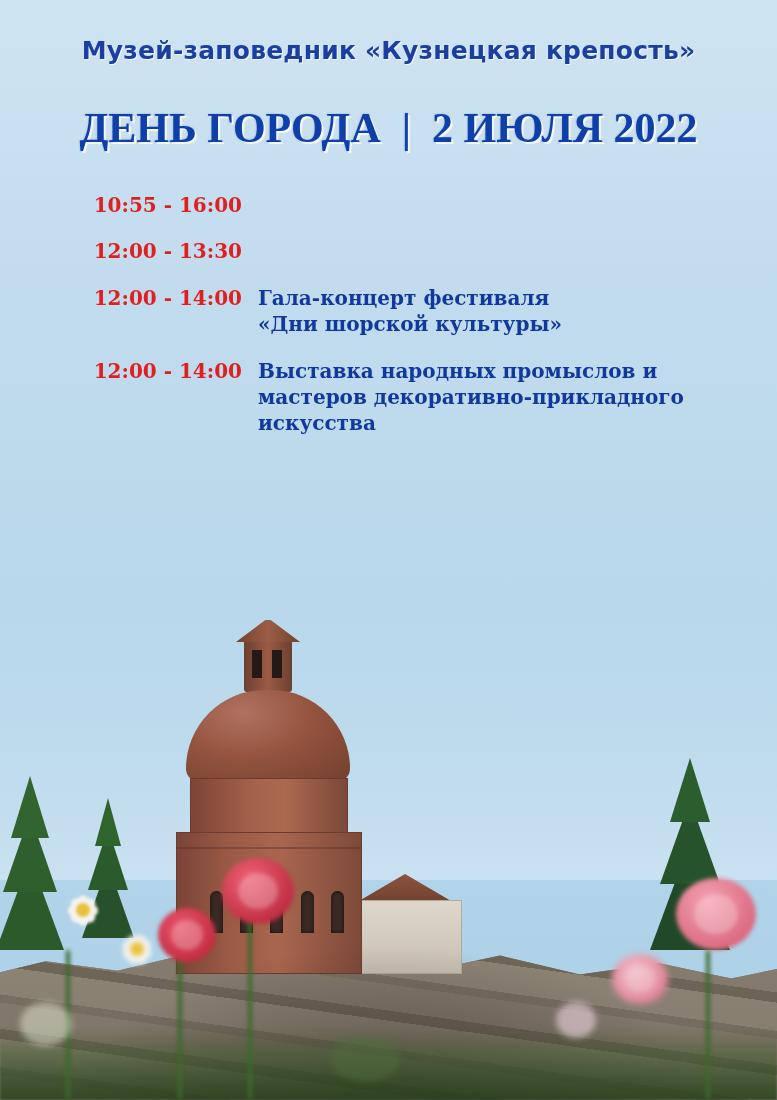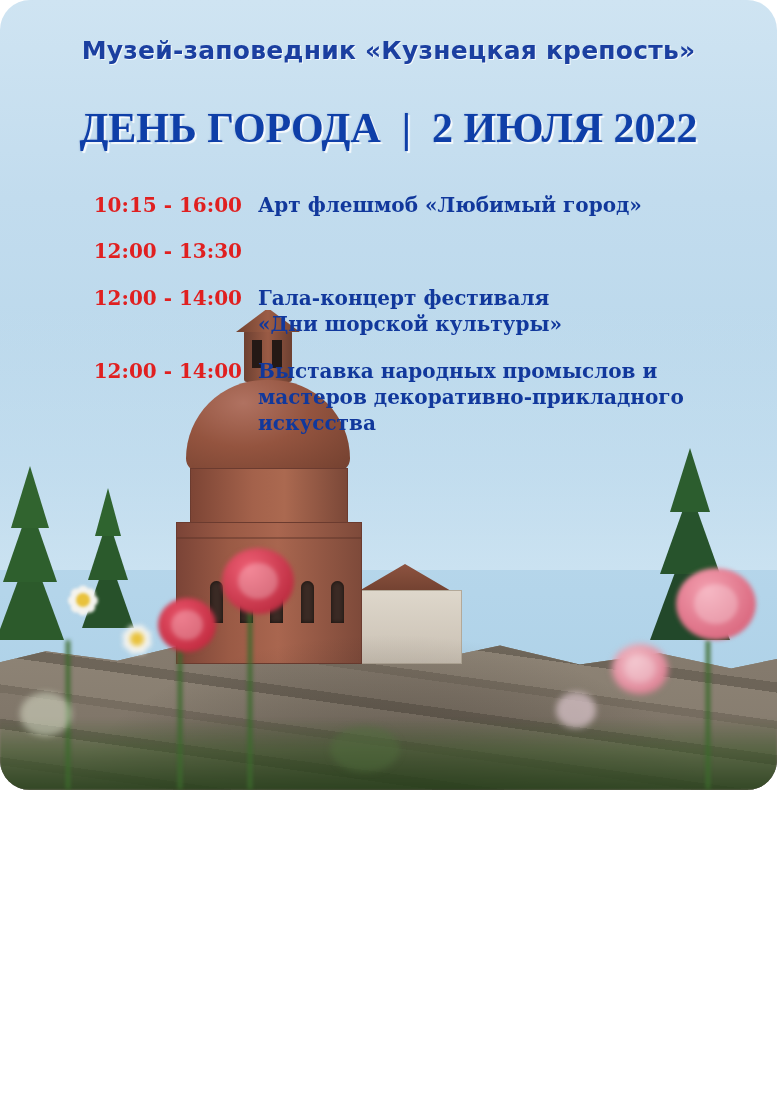--- a/index.html
+++ b/index.html
@@ -9,24 +9,23 @@
   body {
     width: 777px;
     height: 1100px;
     font-family: "Liberation Serif", serif;
     overflow: hidden;
   }
 
   .poster {
     position: relative;
     width: 777px;
-    height: 790px;
+    height: 1100px;
     background: linear-gradient(to bottom, #cfe4f2 0%, #c2dcee 25%, #bcd9ec 45%, #b9d8ec 60%, #b4d5ea 75%, #a9cfe6 100%);
     overflow: hidden;
-    border-radius: 30px;
   }
 
   
   .scene {
     position: absolute;
     left: 0;
     right: 0;
     bottom: 0;
     height: 480px;
     overflow: hidden;
@@ -313,22 +312,21 @@
 
   <div class="content">
 
     <div class="museum-title">Музей-заповедник «Кузнецкая крепость»</div>
 
     <div class="main-title">ДЕНЬ ГОРОДА  |  2 ИЮЛЯ 2022</div>
 
     <div class="schedule">
 
       <div class="row">
-        <div class="time">10:15 - 16:00</div>
-        <div class="desc">Арт флешмоб «Любимый город»</div>
+        <div class="time">10:55 - 16:00</div>
       </div>
 
 
 
       <div class="row">
         <div class="time">12:00 - 13:30</div>
       </div>
 
       <div class="row">
         <div class="time">12:00 - 14:00</div>

